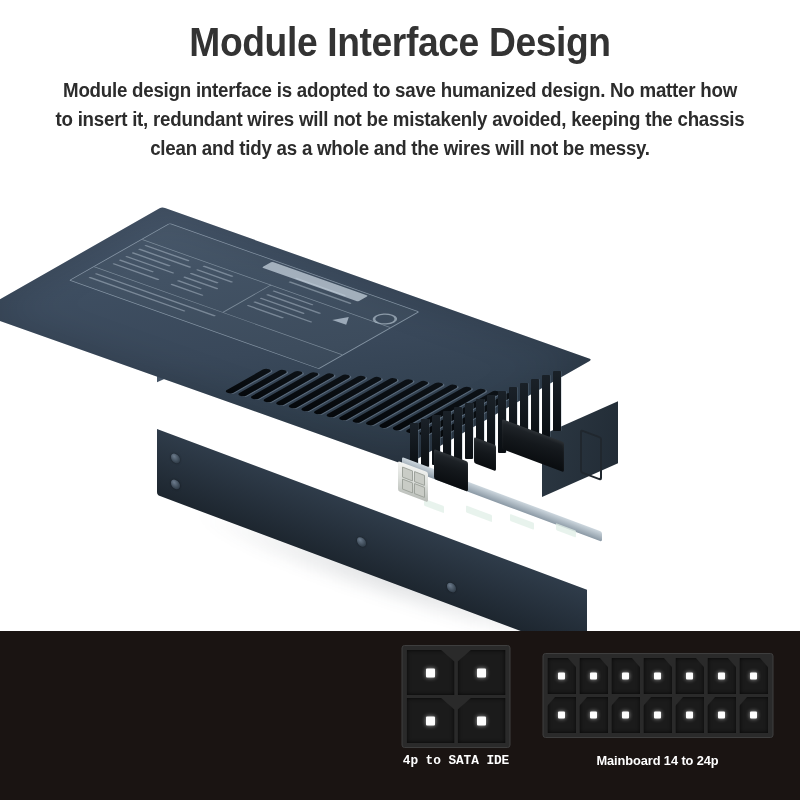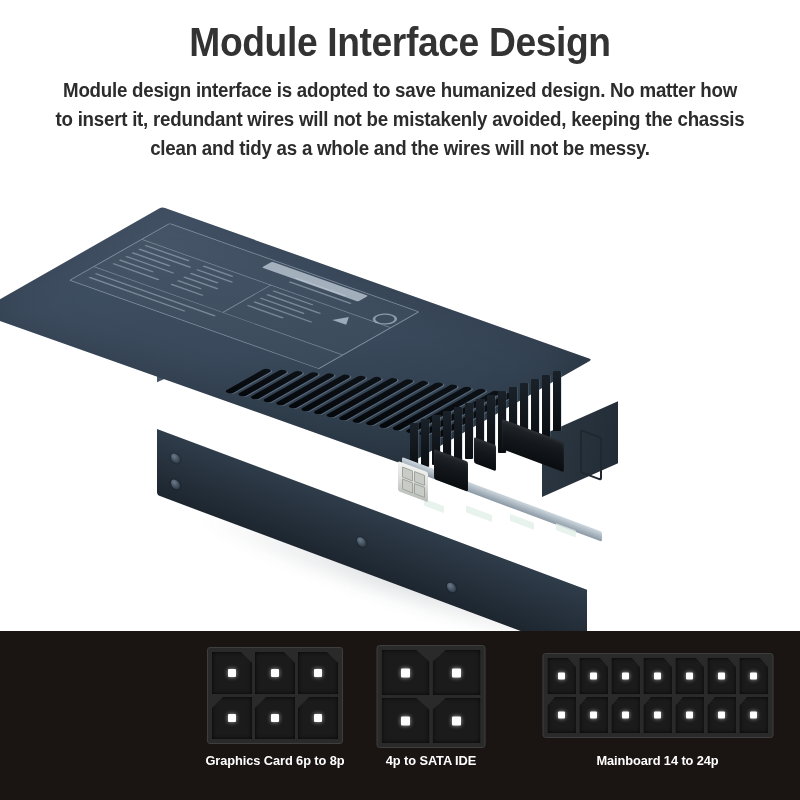--- a/index.html
+++ b/index.html
@@ -455,47 +455,22 @@
         <div class="handle-bar" style="left:470px; top:268px; width:18px; height:40px; transform:skewY(20deg);"></div>
       </div>
 
     </div>
   </div>
 </div>
 
 <div id="connector-strip">
 
 
-  <div class="conn-item" style="left:185px; width:180px;">
-    <div class="conn-photo" style="top:16px;">
-      <div class="housing black" style="grid-template-columns:repeat(3,40px); grid-template-rows:repeat(2,42px);">
-        <div class="cavity chamfer-tr">
-            <span class="pin" style="width:8px;height:8px;"></span>
-          </div>
-        <div class="cavity chamfer-tr">
-            <span class="pin" style="width:8px;height:8px;"></span>
-          </div>
-        <div class="cavity chamfer-tr">
-            <span class="pin" style="width:8px;height:8px;"></span>
-          </div>
-        <div class="cavity chamfer-tl">
-            <span class="pin" style="width:8px;height:8px;"></span>
-          </div>
-        <div class="cavity chamfer-tl">
-            <span class="pin" style="width:8px;height:8px;"></span>
-          </div>
-        <div class="cavity chamfer-tl">
-            <span class="pin" style="width:8px;height:8px;"></span>
-          </div>
-      </div>
-    </div>
-    <div class="conn-caption">Graphics Card 6p to 8p</div>
-  </div>
-
-  <div class="conn-item" style="left:356px; width:150px;">
+
+  <div class="conn-item" style="left:381px; width:150px;font-family:Liberation Mono, monospace;">
     <div class="conn-photo" style="top:14px;">
       <div class="housing black" style="grid-template-columns:repeat(2,48px); grid-template-rows:repeat(2,45px);">
         <div class="cavity chamfer-tr">
             <span class="pin" style="width:9px;height:9px;"></span>
           </div>
         <div class="cavity chamfer-tl">
             <span class="pin" style="width:9px;height:9px;"></span>
           </div>
         <div class="cavity chamfer-tr">
             <span class="pin" style="width:9px;height:9px;"></span>

